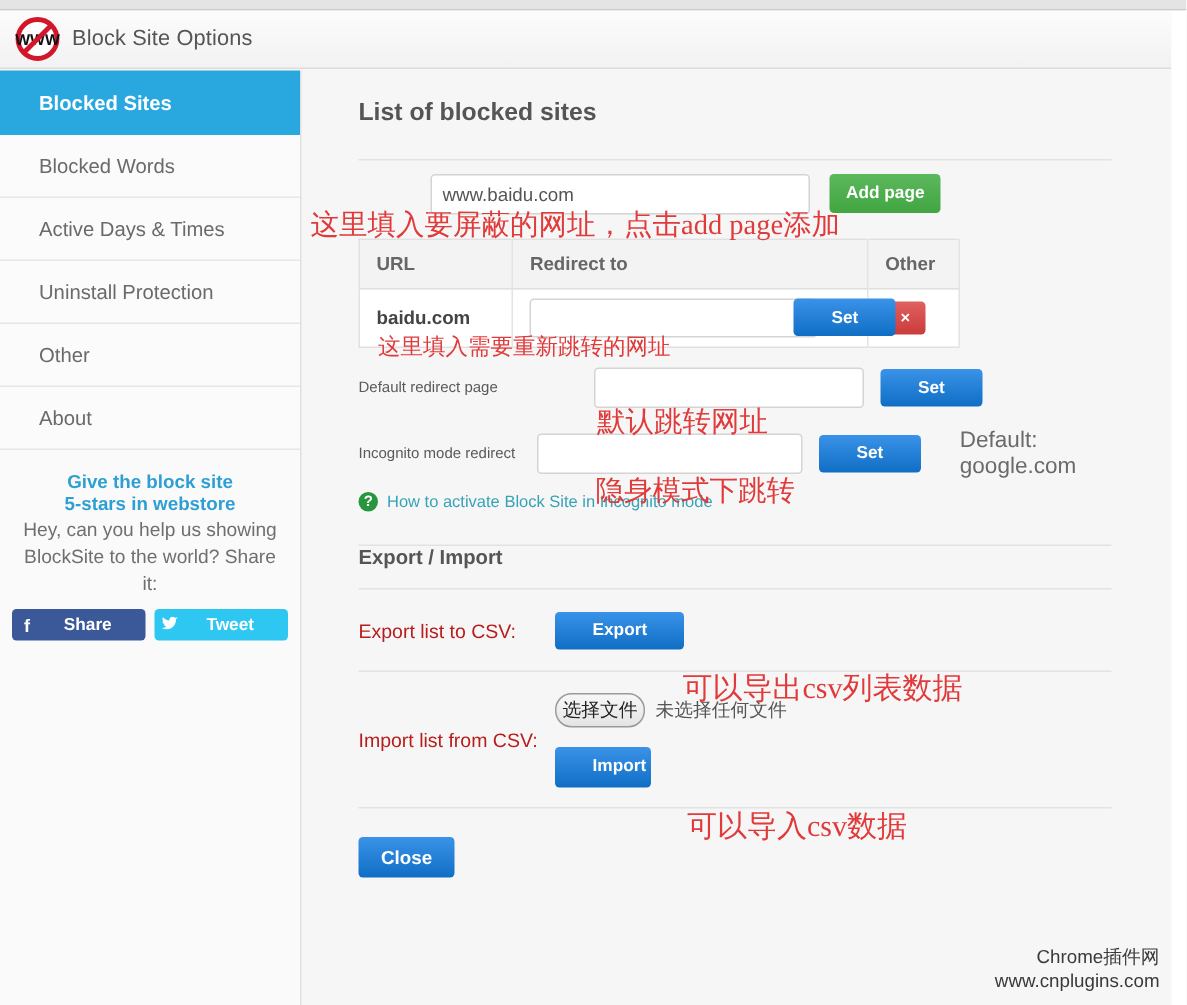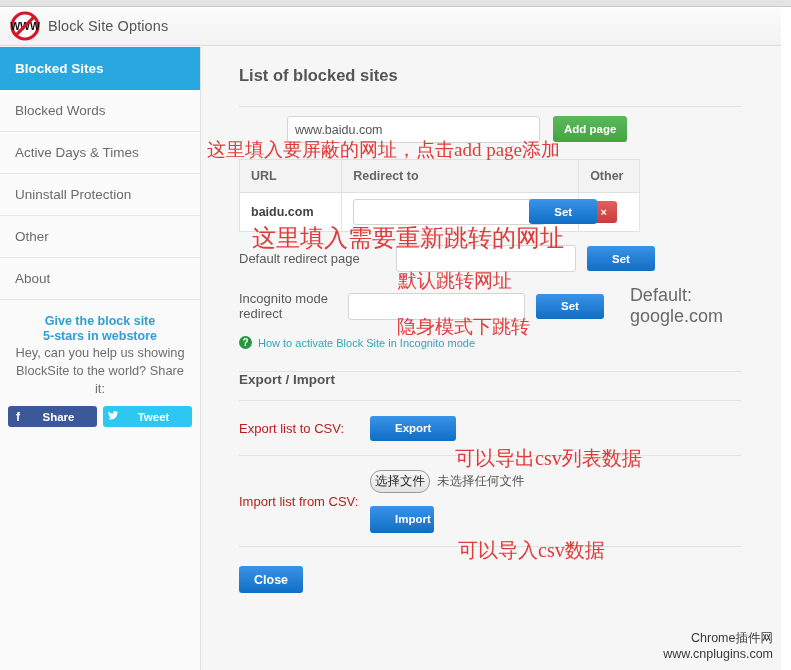--- a/index.html
+++ b/index.html
@@ -51,21 +51,21 @@
   .sidebar {
     position: absolute; left: 0; top: 47px;
     width: 201px; height: 623px;
     background: #fafafa;
     border-right: 1px solid #e0e0e0;
     box-sizing: border-box;
   }
   .nav-item {
     height: 42px;
     display: flex; align-items: center;
-    padding-left: 15px;
+    padding-left: 26px;
     font-size: 13.5px;
     color: #6a6a6a;
     border-bottom: 1px solid #e6e6e6;
     background: #fbfbfb;
     box-sizing: border-box;
   }
   .nav-item.active {
     background: #29a8e0;
     color: #ffffff;
     font-weight: bold;
@@ -214,30 +214,30 @@
   #row-redirect { width: 192px; height: 26px; }
   .set-overlap {
     position: absolute; left: 176px; top: 0px;
   }
   
   .field-row {
     display: flex; align-items: center;
     margin-top: 13px;
   }
   .field-label {
-    font-size: 13px;
+    font-size: 10px;
     color: #5a5a5a;
     width: 157px;
   }
   #default-redirect, #incognito-redirect {
     width: 180px; height: 27px;
   }
   .field-row .btn-blue { margin-left: 11px; }
   .default-note {
-    font-size: 18px;
+    font-size: 15px;
     color: #6a6a6a;
     margin-left: 26px;
   }
   .help-row {
     display: flex; align-items: center;
     margin-top: 9px;
   }
   .help-icon {
     width: 13px; height: 13px;
     border-radius: 50%;
@@ -454,21 +454,21 @@
         <button class="btn btn-blue" style="margin-top:13px;width:64px;height:27px">Import</button>
       </div>
     </div>
 
     <div class="hr" style="margin-top:0"></div>
 
     <button class="btn-close" style="margin-top:19px">Close</button>
   </div>
 
   <div class="ann ann-abs" style="left:207px;top:137px;font-size:19px">这里填入要屏蔽的网址，点击add page添加</div>
-  <div class="ann ann-abs" style="left:252px;top:222px;font-size:24px">这里填入需要重新跳转的网址</div>
+  <div class="ann ann-abs" style="left:252px;top:222px;font-size:15px">这里填入需要重新跳转的网址</div>
   <div class="ann ann-abs" style="left:398px;top:268px;font-size:19px">默认跳转网址</div>
   <div class="ann ann-abs" style="left:397px;top:314px;font-size:19px">隐身模式下跳转</div>
   <div class="ann ann-abs" style="left:455px;top:445px;font-size:20px">可以导出csv列表数据</div>
   <div class="ann ann-abs" style="left:458px;top:537px;font-size:20px">可以导入csv数据</div>
 
   <div class="right-pad"></div>
 
   <div class="watermark">
     <div>Chrome插件网</div>
     <div>www.cnplugins.com</div>

